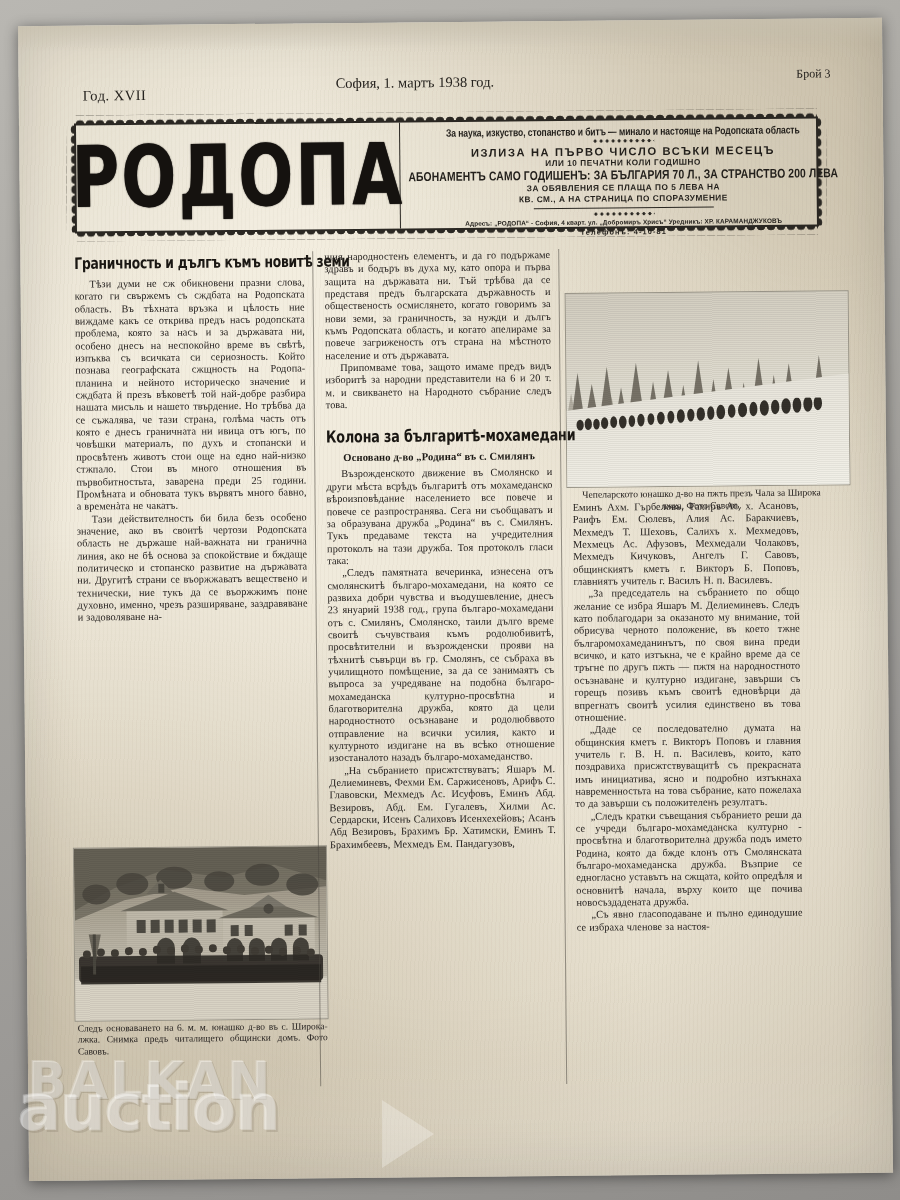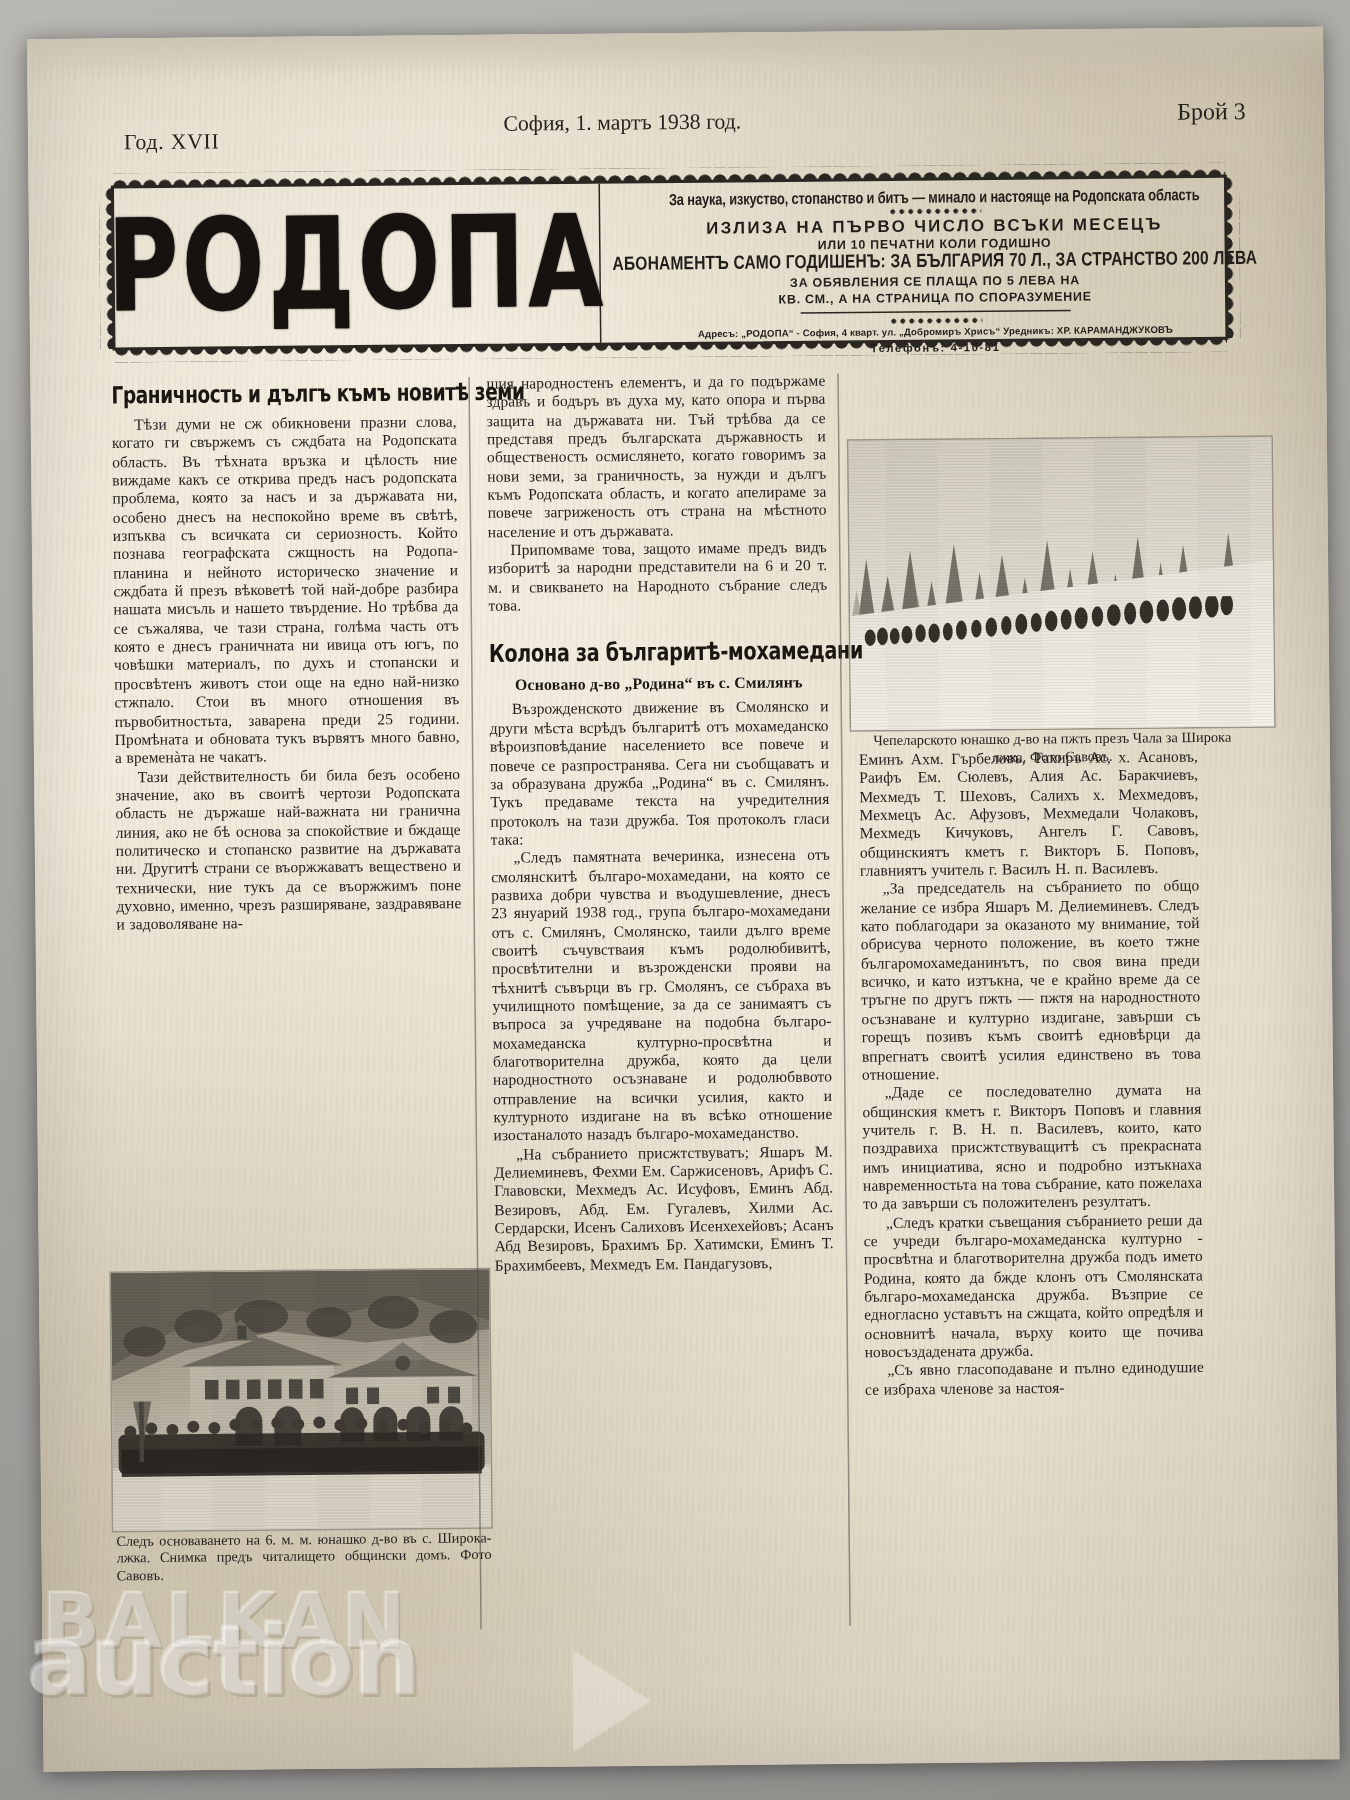--- a/index.html
+++ b/index.html
@@ -36,21 +36,21 @@
     content:"";position:absolute;left:0;right:0;top:0;height:26px;
     background:linear-gradient(#c9c2b0,rgba(201,194,176,0));
     opacity:.75;pointer-events:none;
   }
 
   
   .headline-row{position:absolute;left:52px;right:40px;top:52px;height:26px;}
   .hl{position:absolute;color:#26231f;white-space:nowrap;}
   .hl-year{left:12px;top:10px;font-size:14.5px;letter-spacing:.5px;}
   .hl-city{left:265px;top:0px;font-size:14.5px;}
-  .hl-issue{right:12px;top:-4px;font-size:16px;}
+  .hl-issue{right:12px;top:-4px;font-size:12px;}
 
   
   #plate{
     position:absolute;left:55px;top:98px;width:744px;height:110px;
     border:2px solid #2a2722;background:rgba(255,255,255,.04);
     box-sizing:border-box;
     display:flex;
   }
   #plate .orn{
     position:absolute;left:-1px;right:-1px;height:9px;

